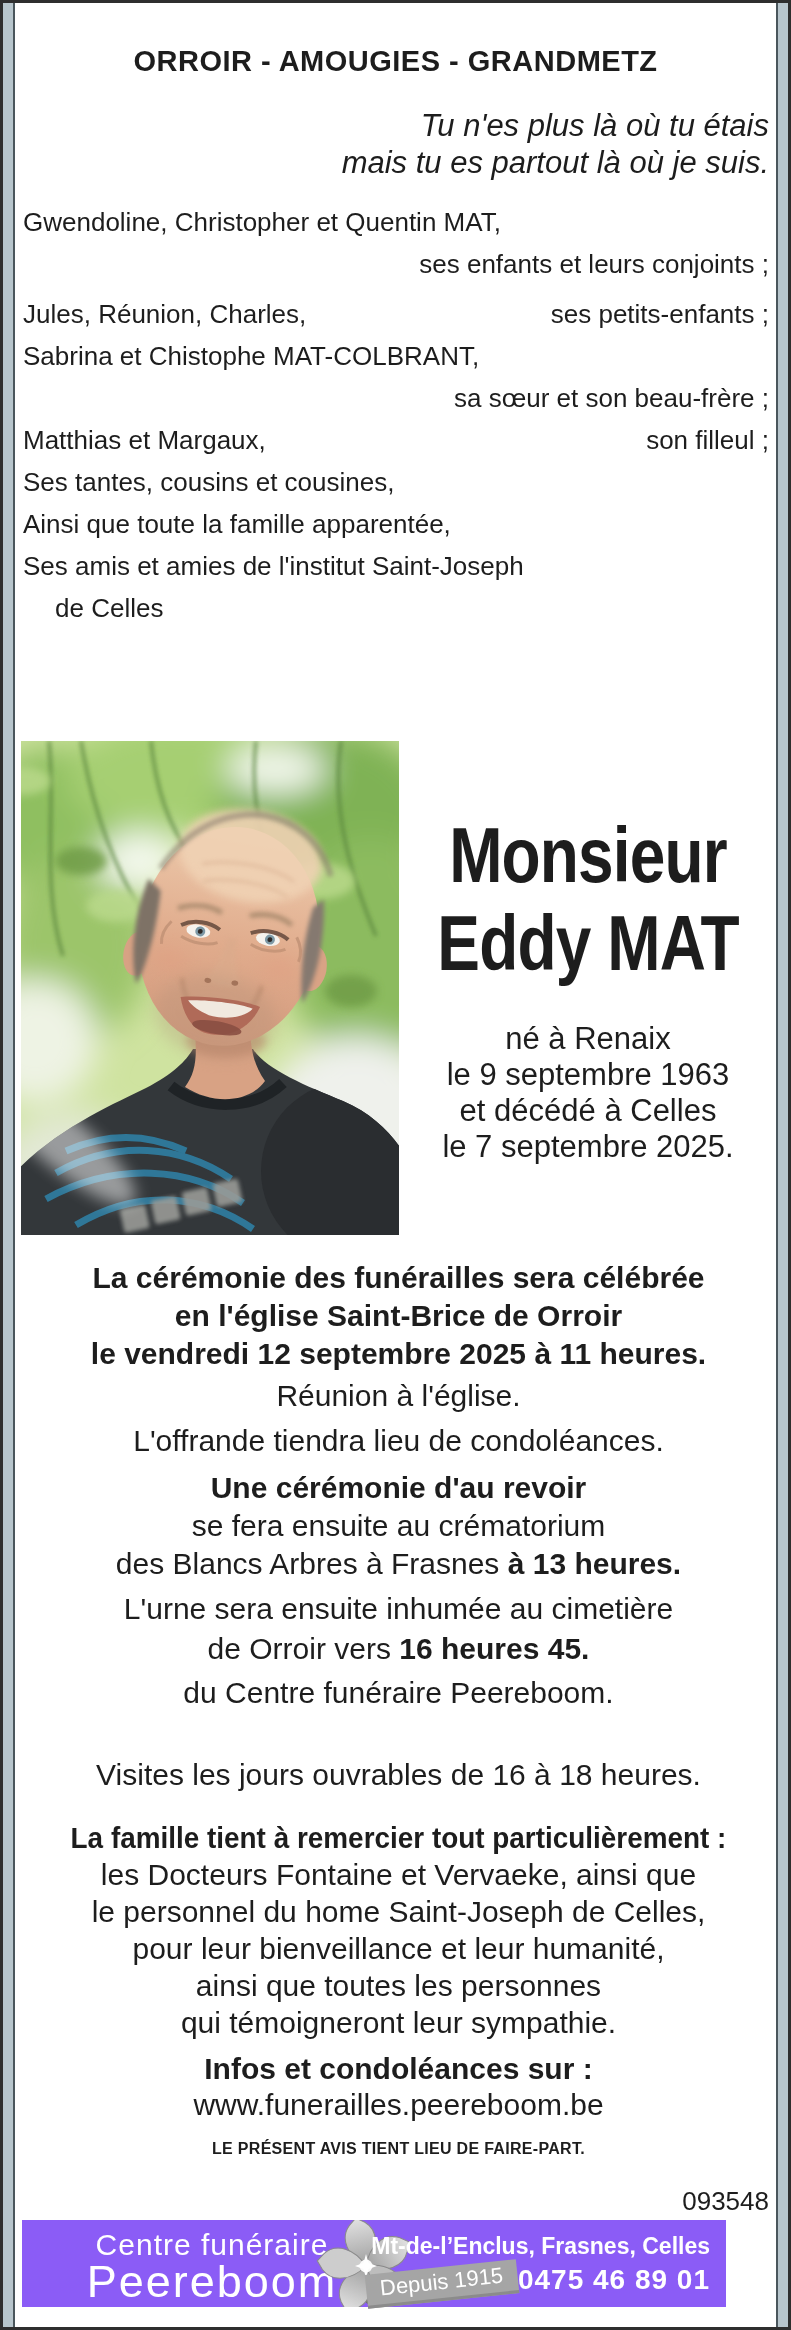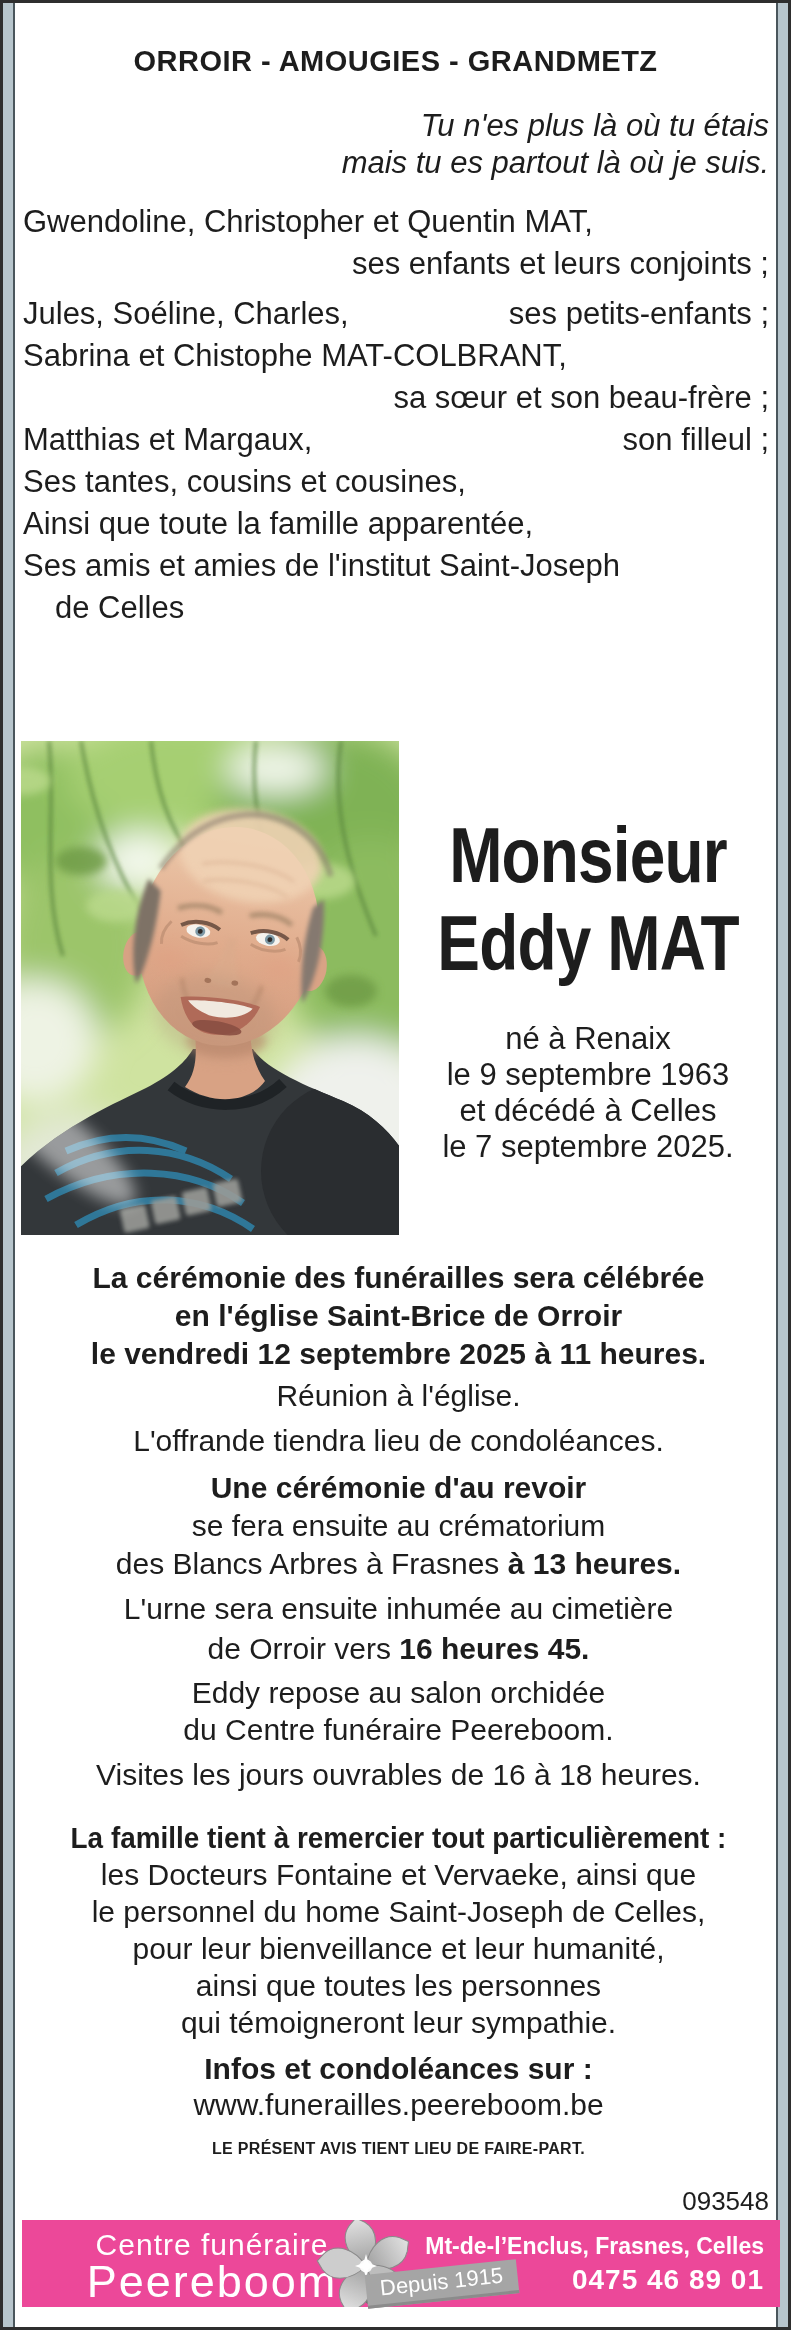--- a/index.html
+++ b/index.html
@@ -7,21 +7,21 @@
   .sheet{position:relative;width:791px;height:2330px;background:#fff;border:3px solid #2e2e2e;box-sizing:border-box;overflow:hidden;}
   .stripe{position:absolute;top:0;bottom:0;width:10px;background:#b7c5cc;}
   .stripe.left{left:0;border-right:2px solid #4a565c;}
   .stripe.right{right:0;border-left:2px solid #4a565c;}
 
   .region-title{position:absolute;left:20px;right:20px;top:42px;text-align:center;
     font-size:29px;font-weight:700;letter-spacing:.5px;}
   .epigraph{position:absolute;right:19px;left:20px;top:104px;text-align:right;
     font-style:italic;font-size:31px;line-height:37px;}
 
-  .family{position:absolute;left:20px;right:19px;top:198px;font-size:31px;line-height:42px;}
+  .family{position:absolute;left:20px;right:19px;top:198px;font-size:26px;line-height:42px;}
   .frow{display:flex;justify-content:space-between;}
   .frow .fl{text-align:left;}
   .frow .fr{margin-left:auto;text-align:right;}
   .frow.gap-top{margin-top:8px;}
   .frow.indent .fl{padding-left:32px;}
 
   .announce{position:absolute;left:20px;right:19px;top:634px;text-align:center;
     font-size:30px;line-height:38px;}
 
   .photo{position:absolute;left:18px;top:738px;width:378px;height:494px;overflow:hidden;}
@@ -43,21 +43,21 @@
   .p-urne{top:1586px;line-height:40px;}
   .p-repose{top:1671px;line-height:37px;}
   .p-visites{top:1753px;line-height:38px;}
   .p-thanks{top:1816px;line-height:37px;}
   .thanks-title{font-weight:700;display:block;transform:scaleX(.93);transform-origin:center;white-space:nowrap;}
   .p-infos{top:2048px;line-height:36px;}
   .p-fairepart{top:2131px;line-height:30px;font-weight:700;font-size:16px;letter-spacing:.3px;}
 
   .ref-number{position:absolute;right:19px;top:2183px;font-size:26px;}
 
-  .banner{position:absolute;left:19px;top:2217px;width:758px;height:87px;background:#ec4899;color:#fff;}
+  .banner{position:absolute;left:19px;top:2217px;width:704px;height:87px;background:#8b5cf6;color:#fff;}
   .brand{position:absolute;left:36px;top:8px;width:308px;text-align:center;}
   .brand-1{font-size:30px;font-weight:400;letter-spacing:1px;line-height:34px;}
   .brand-2{font-size:45px;font-weight:400;letter-spacing:2px;line-height:44px;margin-top:-2px;}
   .flower{position:absolute;left:288px;top:0px;}
   .ribbon{position:absolute;left:344px;top:47px;background:#a5a5a5;color:#fff;
     font-size:22px;line-height:26px;padding:2px 14px 3px 14px;transform:rotate(-6deg);
     border-bottom:3px solid #8b8b8b;white-space:nowrap;}
   .locations{position:absolute;right:16px;top:13px;font-size:23px;font-weight:700;white-space:nowrap;}
   .phone{position:absolute;right:16px;top:44px;font-size:28px;font-weight:700;letter-spacing:1px;white-space:nowrap;}
 </style>
@@ -78,21 +78,21 @@
   <div class="family">
     <div class="frow">
       <span class="fl">Gwendoline, Christopher et Quentin MAT,</span>
       <span class="fr"></span>
     </div>
     <div class="frow">
       <span class="fl"></span>
       <span class="fr">ses enfants et leurs conjoints ;</span>
     </div>
     <div class="frow gap-top">
-      <span class="fl">Jules, Soéline, Charles,</span>
+      <span class="fl">Jules, Réunion, Charles,</span>
       <span class="fr">ses petits-enfants ;</span>
     </div>
     <div class="frow">
       <span class="fl">Sabrina et Chistophe MAT-COLBRANT,</span>
       <span class="fr"></span>
     </div>
     <div class="frow">
       <span class="fl"></span>
       <span class="fr">sa sœur et son beau-frère ;</span>
     </div>
@@ -271,21 +271,20 @@
     </div>
   </div>
   <div class="cline p-urne">
     <div>L'urne sera ensuite inhumée au cimetière</div>
     <div>
       <span>de Orroir vers</span>
       <span class="bold-seg">16 heures 45.</span>
     </div>
   </div>
   <div class="cline p-repose">
-    <div>Eddy repose au salon orchidée</div>
     <div>du Centre funéraire Peereboom.</div>
   </div>
   <div class="cline p-visites">Visites les jours ouvrables de 16 à 18 heures.</div>
 
   <div class="cline p-thanks">
     <span class="thanks-title">La famille tient à remercier tout particulièrement :</span>
     <div>les Docteurs Fontaine et Vervaeke, ainsi que</div>
     <div>le personnel du home Saint-Joseph de Celles,</div>
     <div>pour leur bienveillance et leur humanité,</div>
     <div>ainsi que toutes les personnes</div>

